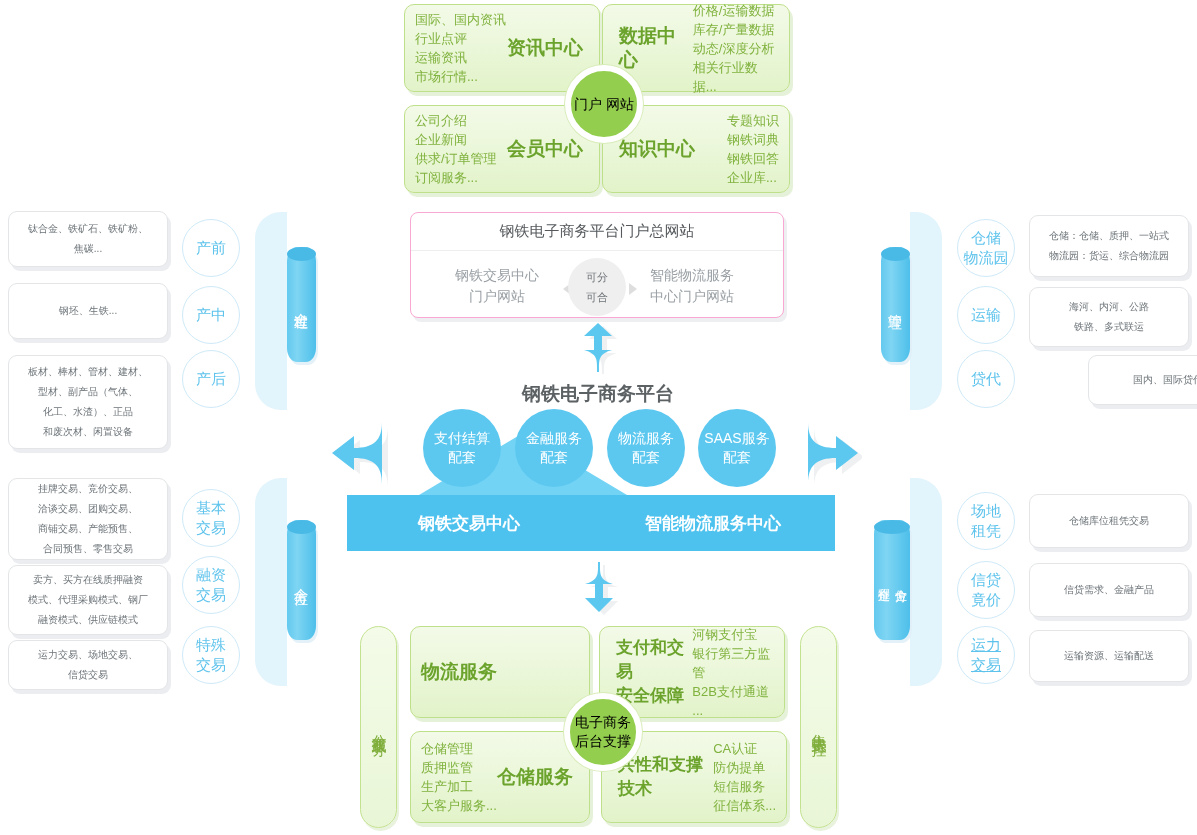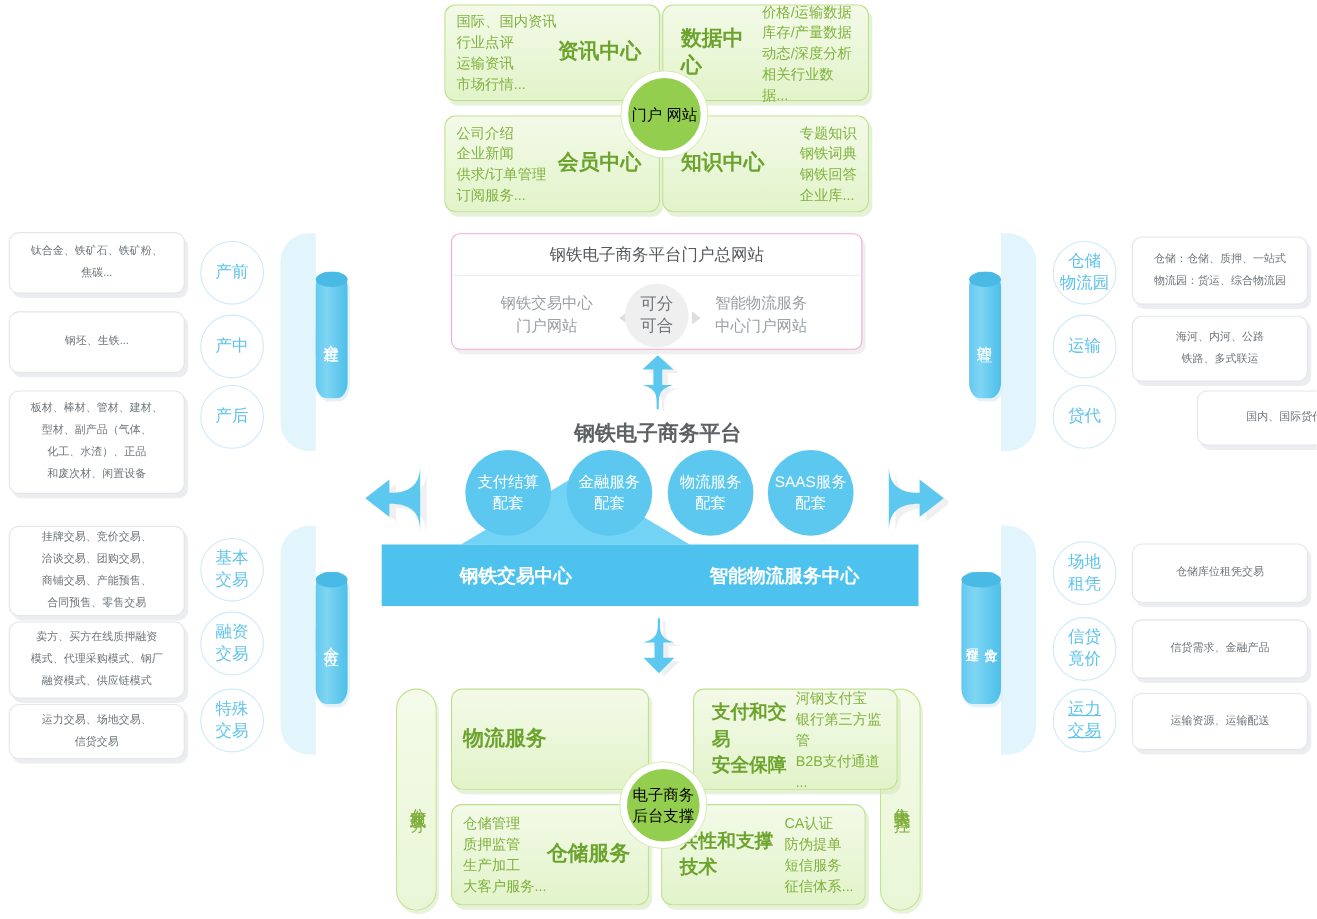--- a/index.html
+++ b/index.html
@@ -146,21 +146,21 @@
   }
   .portal .body{position:relative;height:70px;}
   .portal .pcol{
     position:absolute;top:0;height:70px;display:flex;align-items:center;justify-content:center;
     color:#9aa0a5;font-size:14px;line-height:21px;text-align:center;white-space:pre-line;
   }
   .portal .pmid{
     position:absolute;left:50%;margin-left:-29px;top:7px;
     width:58px;height:58px;border-radius:50%;background:#efefef;
     display:flex;align-items:center;justify-content:center;
-    color:#6e7377;font-size:15px;line-height:20px;text-align:center;white-space:pre-line;
+    color:#6e7377;font-size:11px;line-height:20px;text-align:center;white-space:pre-line;
   }
   .tri{position:absolute;width:0;height:0;}
 
   .plabel{
     position:absolute;text-align:center;color:#5c6164;
     font-size:19px;font-weight:bold;
   }
 </style>
 </head>
 <body>
@@ -333,21 +333,21 @@
     <span class="vtext">分布式服务</span>
   </div>
   <div class="gpill abs" style="left:800px;top:626px;width:37px;height:202px;">
     <span class="vtext">集中式管控</span>
   </div>
 
   <div class="gcard lt abs" style="left:410px;top:626px;width:180px;height:92px;">
     <div class="gtitle">物流服务</div>
   </div>
 
-  <div class="gcard rt abs" style="left:630px;top:626px;width:186px;height:92px;">
+  <div class="gcard rt abs" style="left:599px;top:626px;width:186px;height:92px;">
     <div class="gtitle" style="font-size:17px;">支付和交易
 安全保障</div>
     <div class="lines">河钢支付宝
 银行第三方监管
 B2B支付通道
 ...</div>
   </div>
 
   <div class="gcard lt abs" style="left:410px;top:731px;width:180px;height:92px;">
     <div class="lines">仓储管理

